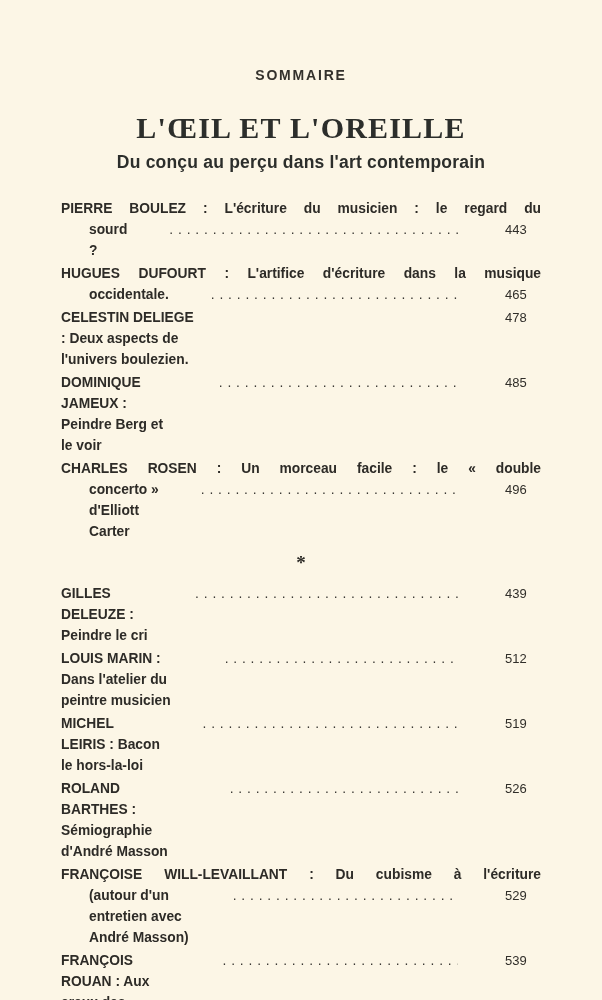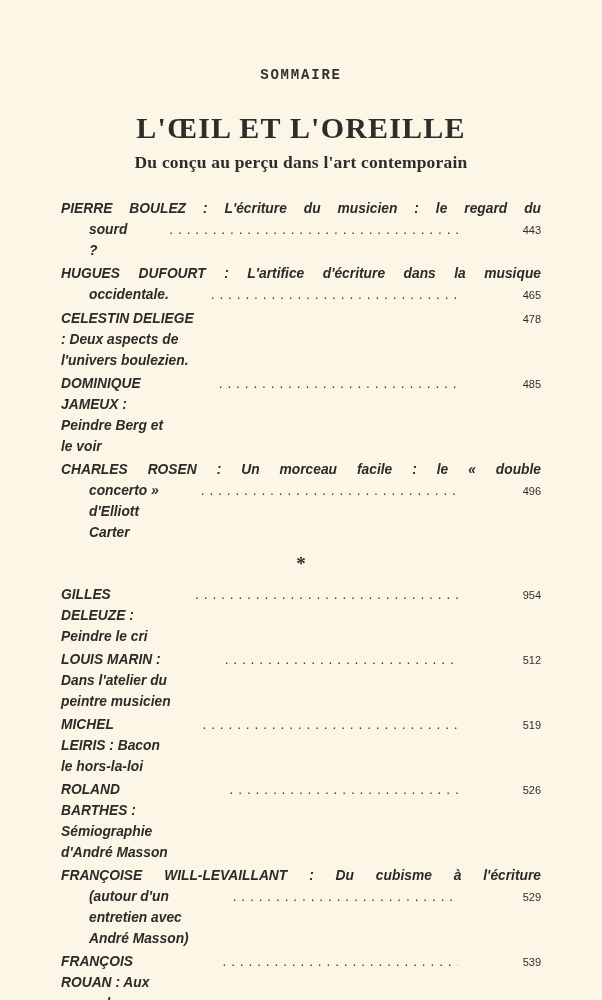--- a/index.html
+++ b/index.html
@@ -10,52 +10,51 @@
     color:#2d2b27;
     overflow:hidden;
   }
   .sheet{position:relative;width:602px;height:1000px;}
   .content{position:absolute;left:61px;top:0;width:480px;}
 
   .kicker{
     margin-top:67px;text-align:center;
     font-size:14px;font-weight:700;letter-spacing:1.8px;
     color:#33312c;
-    font-family:Liberation Mono, monospace;
   }
   .title{
     margin-top:28px;text-align:center;
     font-family:"Liberation Serif","DejaVu Serif",serif;
     font-size:30px;font-weight:700;letter-spacing:1.2px;
     color:#2c2e2b;
   }
   .subtitle{
     margin-top:7px;text-align:center;
-    font-family:Liberation Serif, serif;
+    font-family:Liberation Sans, sans-serif;
     font-size:17.5px;font-weight:700;letter-spacing:0.2px;
     color:#2c2e2b;
   }
 
   .toc{margin-top:25px;font-size:13.8px;font-weight:700;color:#2d2b27;}
   .toc-entry{margin-bottom:2px;}
   .toc-line{line-height:21px;}
   .toc-line.full{text-align:justify;text-align-last:justify;}
   .toc-line.last{display:flex;align-items:baseline;gap:35px;}
   .toc-line.indent{padding-left:28px;}
-  .line-text{flex:0 1 auto;font-style:italic;}
+  .line-text{flex:0 1 auto;}
   .dots{
     flex:1 1 auto;min-width:4px;overflow:hidden;white-space:nowrap;
     margin-left:7px;margin-right:12px;
     font-weight:400;color:#3a3833;letter-spacing:0.5px;
   }
   .dots::before{content:". . . . . . . . . . . . . . . . . . . . . . . . . . . . . . . . . . . . . . . . . . . . . . . . . . . . . . . . . . . . . . . . . . . . . . . .";}
   .dots.nodots{visibility:hidden;}
   .pagenum{
-    flex:0 0 auto;min-width:36px;text-align:right;
-    font-weight:400;font-size:11px;color:#302e29;
+    flex:0 0 auto;min-width:36px;
+    font-weight:400;font-size:13px;color:#302e29;
   }
 
   .sep{
     text-align:center;margin:14px 0 13px 0;
     font-family:"Liberation Serif","DejaVu Serif",serif;
     font-size:19px;font-weight:700;line-height:14px;color:#2d2b27;
   }
 </style>
 </head>
 <body>
@@ -106,21 +105,21 @@
               <span class="pagenum">496</span>
             </div>
           </div>
         </div>
         <div class="sep">*</div>
         <div class="toc-section">
           <div class="toc-entry">
             <div class="toc-line last">
               <span class="line-text">GILLES DELEUZE : Peindre le cri</span>
               <span class="dots"></span>
-              <span class="pagenum">954</span>
+              <span class="pagenum">439</span>
             </div>
           </div>
           <div class="toc-entry">
             <div class="toc-line last">
               <span class="line-text">LOUIS MARIN : Dans l'atelier du peintre musicien</span>
               <span class="dots"></span>
               <span class="pagenum">512</span>
             </div>
           </div>
           <div class="toc-entry">

